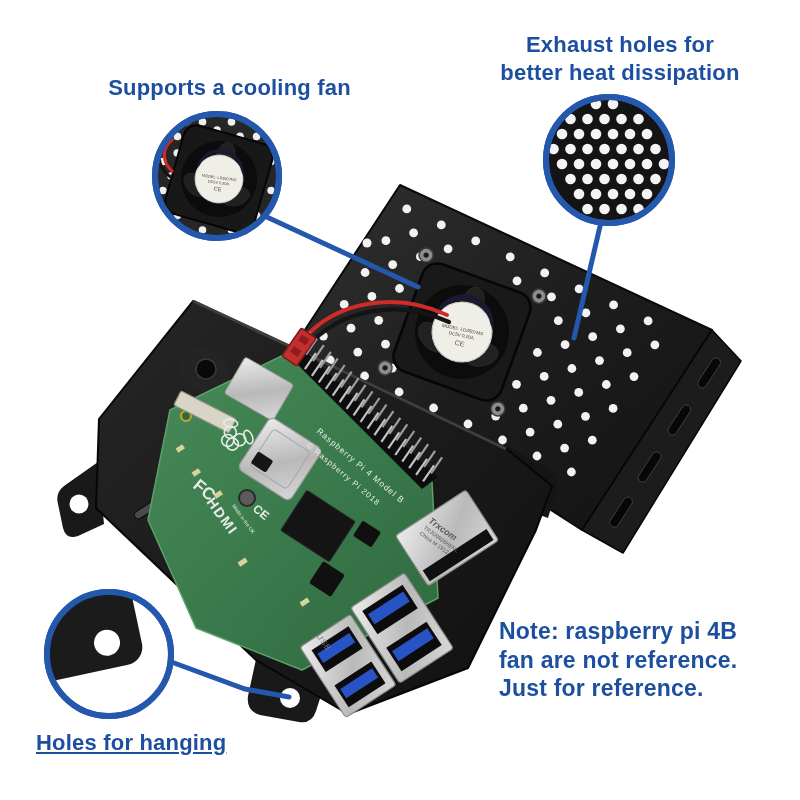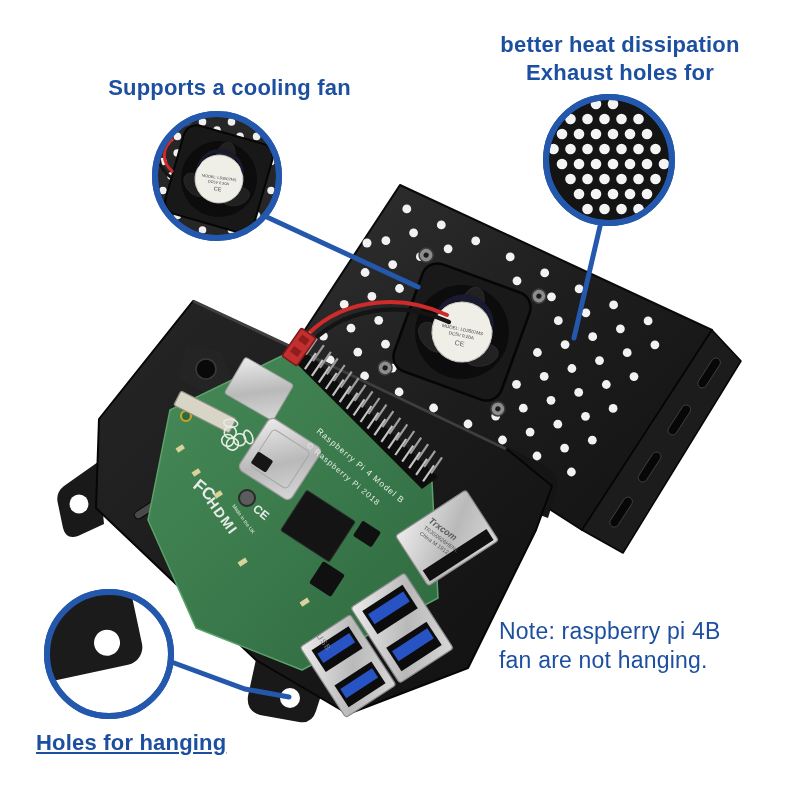--- a/index.html
+++ b/index.html
@@ -8,21 +8,21 @@
     font-family:"Liberation Sans", sans-serif;overflow:hidden;
   }
   #scene{position:absolute;left:0;top:0;}
   .caption{
     position:absolute;color:#1c4f9f;font-weight:600;font-size:22px;
     letter-spacing:.2px;line-height:28px;
   }
   .caption.center{text-align:center;}
   #note-block{
     position:absolute;left:499px;top:617px;color:#1c4f9f;
-    font-weight:400;font-size:23px;line-height:28.5px;letter-spacing:.2px;
+    font-weight:700;font-size:23px;line-height:28.5px;letter-spacing:.2px;
   }
 </style>
 </head>
 <body>
 
 <svg id="scene" width="800" height="800" viewBox="0 0 800 800">
   <defs>
     <linearGradient id="lidGrad" x1="0" y1="0" x2="1" y2="1">
       <stop offset="0" stop-color="#313131"></stop>
       <stop offset="0.5" stop-color="#1d1d1d"></stop>
@@ -421,22 +421,23 @@
         <circle cx="14" cy="16" r="13" fill="#ffffff"></circle>
       </g>
     </g>
     <circle cx="109" cy="654" r="62" fill="none" stroke="#2458ad" stroke-width="6"></circle>
   </g>
 </svg>
 
 <div class="caption center" style="left:92px;top:74px;width:275px;">Supports a cooling fan</div>
 
 <div class="caption center" style="left:470px;top:31px;width:300px;">
+  <div>Exhaust holes for</div>
   <div>better heat dissipation</div>
-  <div>Exhaust holes for</div>
 </div>
 
 <div class="caption" style="left:36px;top:729px;text-decoration:underline;">Holes for hanging</div>
 
 <div id="note-block">
   <div>Note: raspberry pi 4B</div>
-  <div>fan are not hanging.</div>
+  <div>fan are not reference.</div>
+  <div>Just for reference.</div>
 </div>
 
 </body></html>

